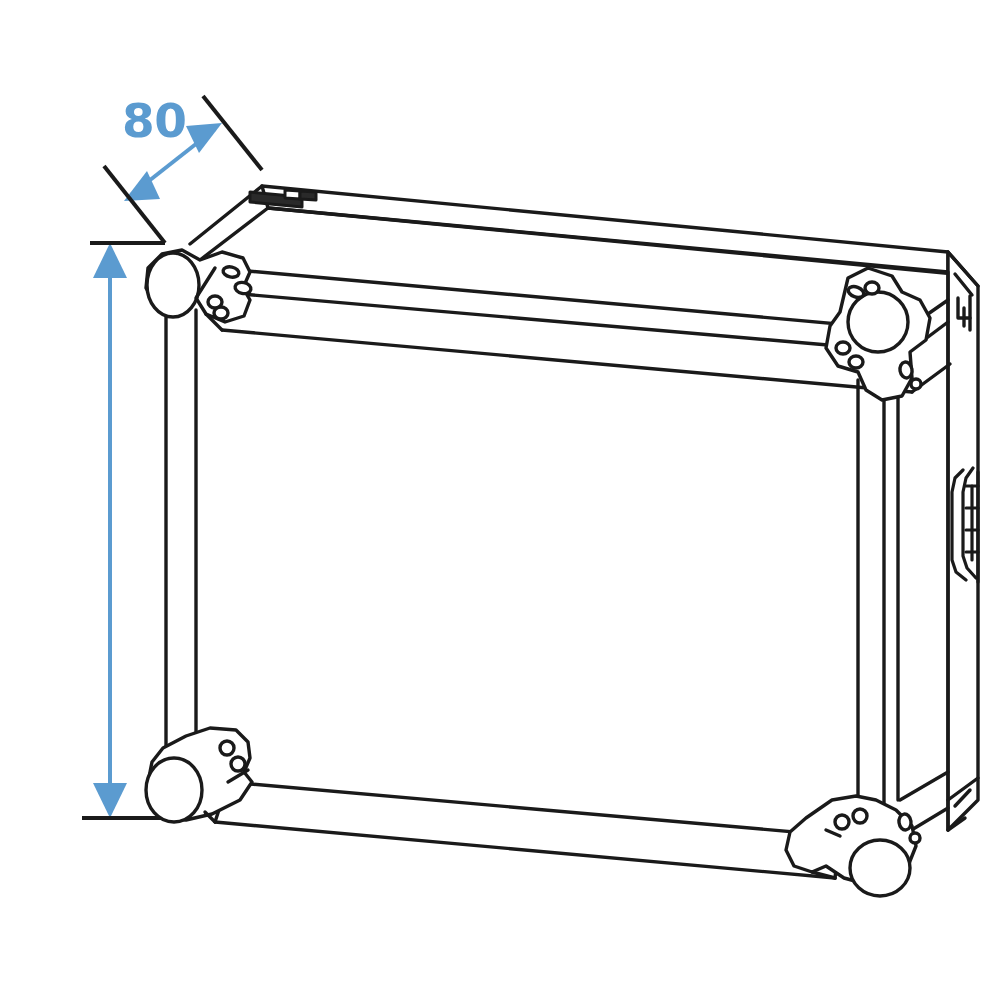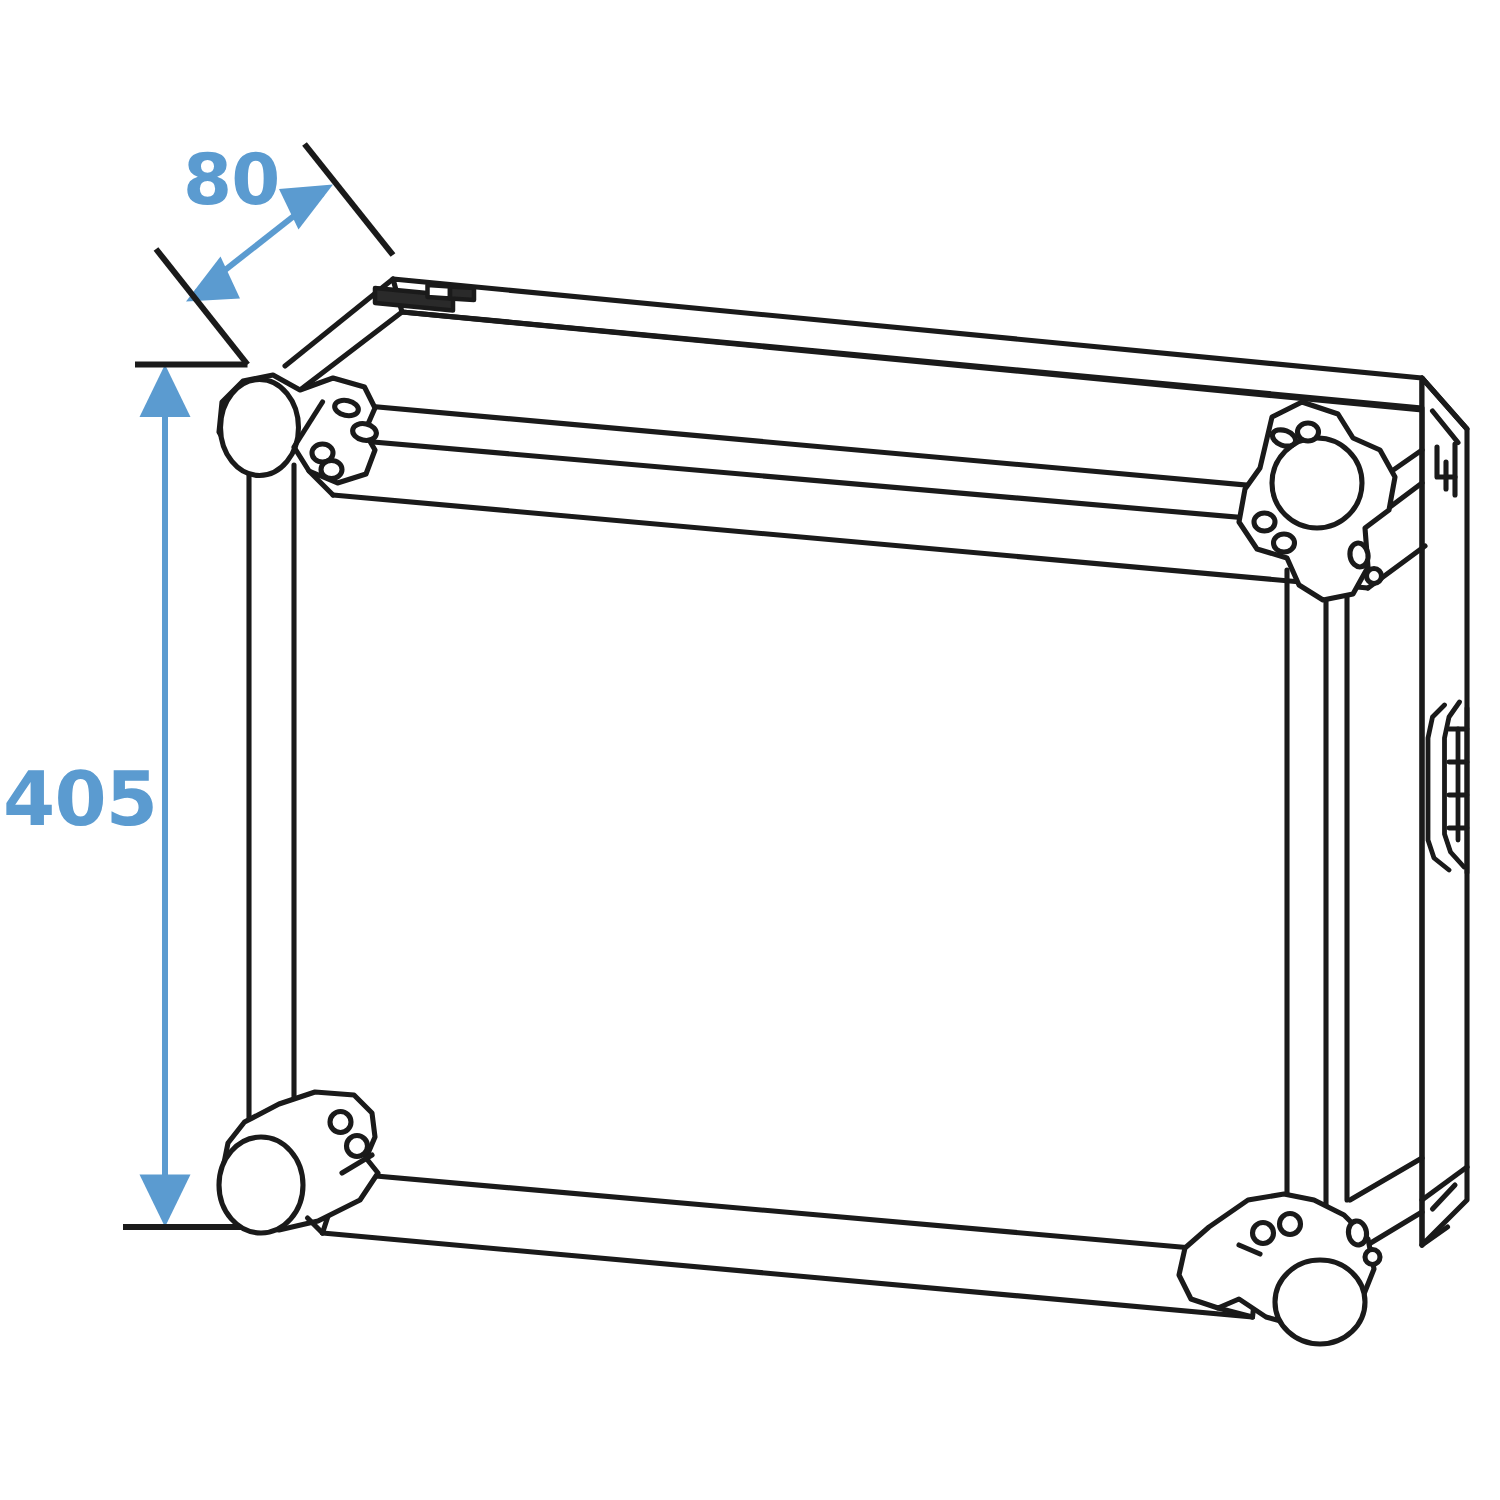--- a/index.html
+++ b/index.html
@@ -215,15 +215,14 @@
         <ellipse cx="915" cy="838" rx="5" ry="5" fill="#ffffff"></ellipse>
         <path d="M835,878 L812,872" fill="none"></path>
         <path d="M840,836 L826,830" fill="none"></path>
       </g>
 
     </g>
   </svg>
 
   <div class="dim-label" id="label-depth">80</div>
 
-  <div class="dim-label" id="label-height">405</div>
 
 </div>
 
 </body></html>

